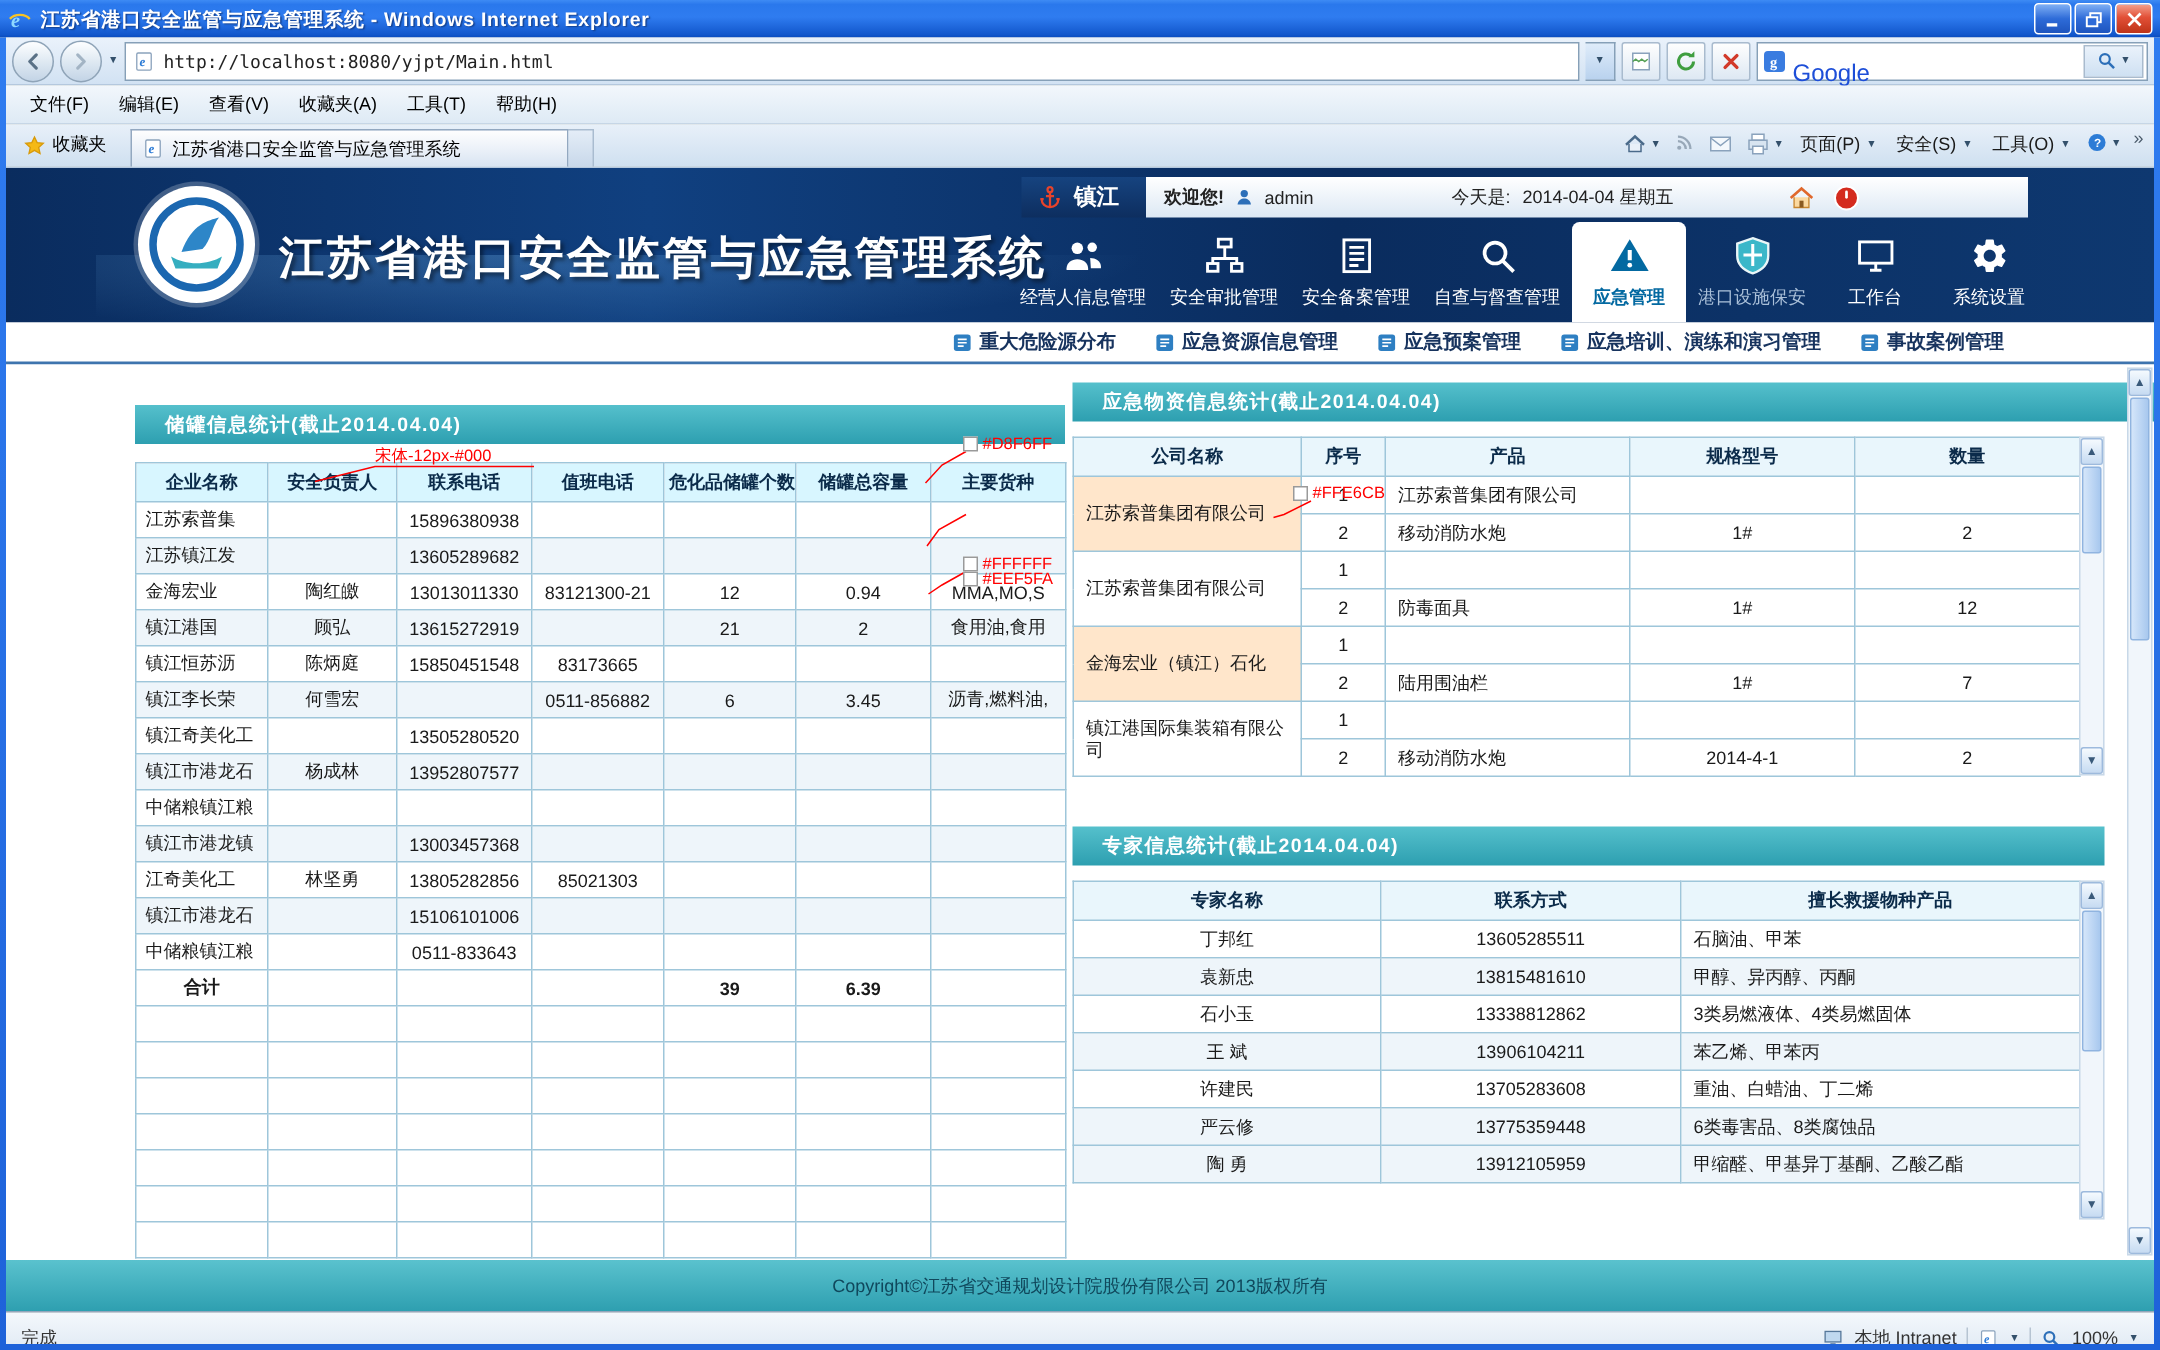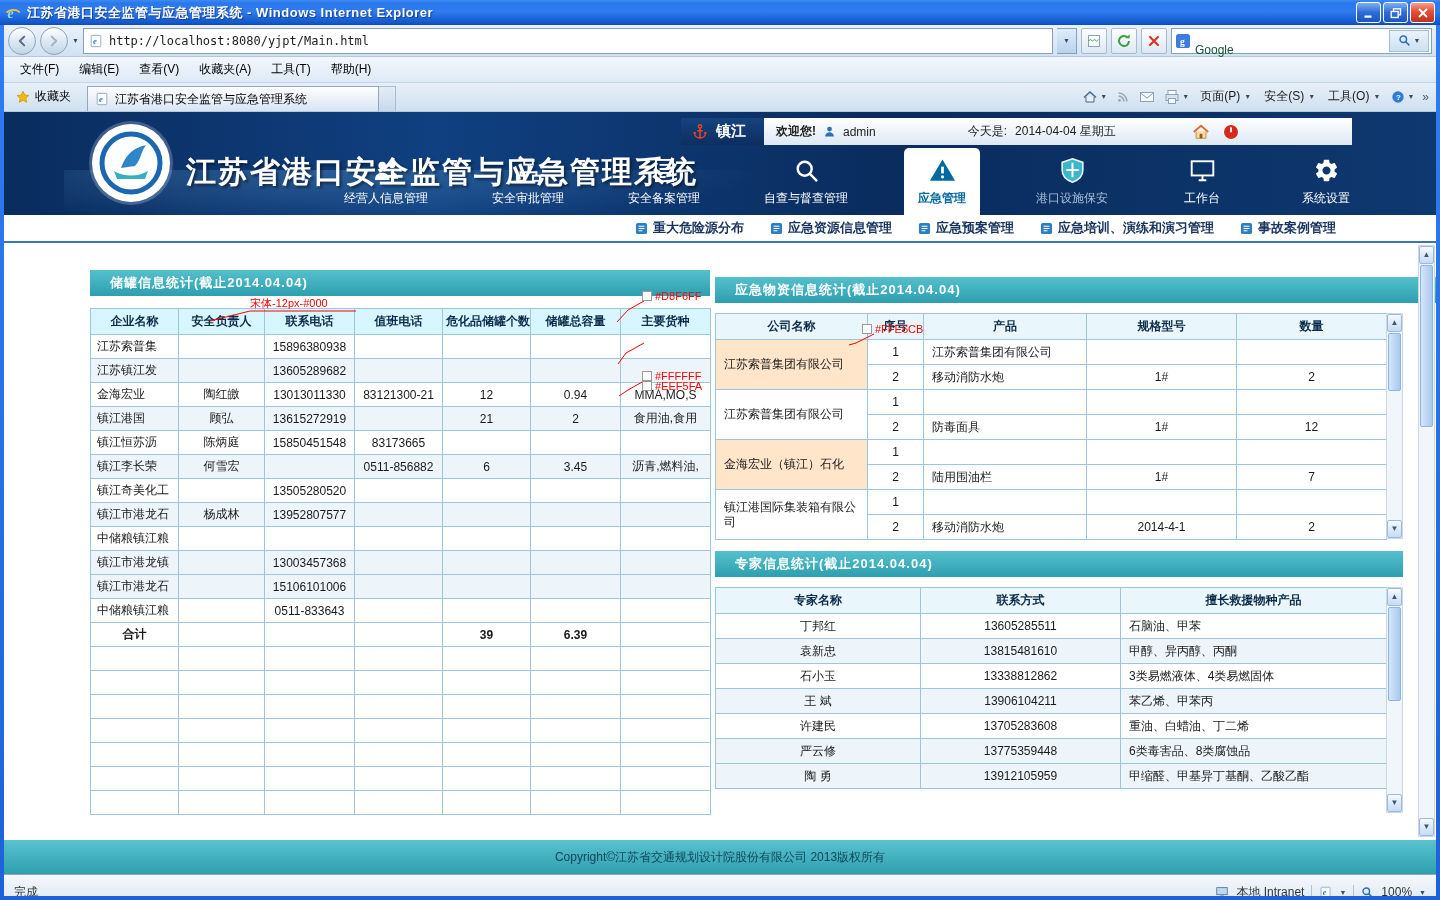--- a/index.html
+++ b/index.html
@@ -32,38 +32,38 @@
     display:flex;align-items:center;padding:0 4px;gap:4px;}
   .nav-circle{width:26px;height:26px;border-radius:50%;border:1px solid #8FA4B8;flex:0 0 auto;
     background:linear-gradient(#FDFEFF,#DCE7F1 55%,#C3D4E6);display:flex;align-items:center;justify-content:center;}
   .addr-field{flex:1;height:24px;background:#fff;border:1px solid #86A0B8;display:flex;align-items:center;padding:0 5px;gap:6px;min-width:0;}
   .addr-url{font-family:"DejaVu Sans Mono",monospace;font-size:12px;color:#222;white-space:nowrap;overflow:hidden;}
   .addr-dd{width:19px;height:24px;border:1px solid #86A0B8;border-left:none;background:linear-gradient(#DFECFA,#B9D2EE);
     display:flex;align-items:center;justify-content:center;flex:0 0 auto;}
   .addr-btn{width:24px;height:24px;border:1px solid #A9BBCE;border-radius:2px;flex:0 0 auto;
     background:linear-gradient(#FEFEFE,#DDE8F3);display:flex;align-items:center;justify-content:center;}
   .searchbox{width:253px;height:24px;background:#fff;border:1px solid #86A0B8;display:flex;align-items:center;padding:0 2px 0 4px;gap:5px;flex:0 0 auto;}
-  .search-text{flex:1;color:#14532d;font-size:12px;margin-top:19px;}
+  .search-text{flex:1;color:#1d4ed8;font-size:16px;margin-top:19px;}
   .search-go{width:38px;height:20px;background:linear-gradient(#EAF2FB,#CEE0F2);border:1px solid #A9BBCE;
     display:flex;align-items:center;justify-content:center;gap:3px;}
 
   .menubar{position:absolute;left:4px;right:4px;top:57px;height:26px;box-sizing:border-box;
     background:linear-gradient(#F2F7FC,#DEEAF5);border-bottom:1px solid #C6D6E6;
     display:flex;align-items:center;padding-left:6px;}
   .menu-item{font-size:12px;color:#000;padding:4px 10px;cursor:default;}
 
   .tabsbar{position:absolute;left:4px;right:4px;top:83px;height:29px;box-sizing:border-box;
     background:linear-gradient(#E8F0F9,#CFE0F0);border-bottom:1px solid #B4C8DE;
     display:flex;align-items:flex-end;padding:0 4px 0 4px;}
   .fav-btn{display:flex;align-items:center;gap:5px;padding:4px 8px 6px;font-size:12px;}
   .tab{width:292px;height:25px;display:flex;align-items:center;gap:6px;padding:0 7px;box-sizing:border-box;
     background:linear-gradient(#FEFEFE,#EAF0F8 55%,#D8E4F2);border:1px solid #93A8C0;border-bottom:none;
     font-size:12px;margin-left:8px;white-space:nowrap;overflow:hidden;}
   .tab-stub{width:17px;height:25px;background:linear-gradient(#E4EDF7,#C8D8EA);border:1px solid #A9BCD0;border-left:none;border-bottom:none;box-sizing:border-box;}
-  .cmdbar{margin-left:auto;display:flex;align-items:center;gap:1px;padding-bottom:3px;margin-top:18px;}
+  .cmdbar{margin-left:auto;display:flex;align-items:flex-start;gap:1px;padding-bottom:3px;margin-top:18px;}
   .cmd-icon-btn{display:flex;align-items:center;padding:3px 4px;gap:2px;}
   .cmd-text-btn{display:flex;align-items:center;font-size:12px;padding:3px 6px;gap:4px;color:#1a1a1a;white-space:nowrap;}
   .chev{font-size:12px;color:#4A5A6A;padding:0 3px;}
 
   
   .page{position:absolute;left:4px;right:4px;top:112px;height:762px;background:#fff;overflow:hidden;}
 
   .pg-header{position:absolute;left:0;top:0;width:100%;height:103px;overflow:hidden;
     background:linear-gradient(90deg,#0A2C5E 0%,#104080 30%,#0A2C5E 62%,#0E3870 100%);}
   .pg-header::after{content:"";position:absolute;left:60px;top:58px;width:760px;height:60px;
@@ -73,21 +73,21 @@
   .sys-title{position:absolute;left:182px;top:40px;color:#fff;font-size:30px;font-weight:bold;letter-spacing:2px;
     text-shadow:2px 2px 3px rgba(0,0,0,.5);z-index:2;white-space:nowrap;}
   .hdr-strip{position:absolute;left:677px;right:84px;top:6px;height:27px;display:flex;align-items:stretch;font-size:12px;z-index:3;}
   .port-seg{display:flex;align-items:center;gap:7px;background:linear-gradient(#16437F,#0D2E5F);
     padding:0 18px 0 10px;color:#fff;font-weight:bold;font-size:15px;}
   .strip-seg{flex:1;display:flex;align-items:center;background:lin;background:linear-gradient(#FFFFFF,#DCE8F4);
     padding:0 112px 0 12px;gap:7px;color:#222;}
   .welcome{font-weight:bold;}
   .date-group{margin-left:85px;display:inline-flex;gap:8px;}
   .strip-icons{margin-left:auto;display:inline-flex;gap:12px;align-items:center;}
-  .main-nav{position:absolute;right:72px;bottom:0;display:flex;align-items:flex-end;z-index:3;gap:48px;}
+  .main-nav{position:absolute;right:72px;bottom:0;display:flex;align-items:flex-end;z-index:3;}
   .nav-item{display:flex;flex-direction:column;align-items:center;justify-content:flex-end;gap:6px;
     padding:9px 8px 8px;color:#fff;min-width:76px;cursor:pointer;box-sizing:border-box;}
   .nav-label{font-size:12px;white-space:nowrap;}
   .nav-item.active{background:#fff;border-radius:5px 5px 0 0;color:#0369a1;}
   .nav-item.active .nav-label{font-weight:bold;}
   .nav-item.muted{color:#A9BFD8;}
 
   .subnav{position:absolute;left:0;top:103px;width:100%;height:28px;box-sizing:border-box;background:#fff;
     border-bottom:2px solid #3E74AE;display:flex;align-items:center;justify-content:flex-end;gap:26px;padding-right:100px;}
   .subnav-item{display:flex;align-items:center;gap:5px;font-size:13px;font-weight:bold;color:#17335E;cursor:pointer;white-space:nowrap;}
@@ -102,21 +102,21 @@
   th{font-weight:bold;color:#0B2B4A;height:26px;text-align:center;}
   td{text-align:center;color:#1a1a1a;height:24px;background:#fff;}
 
   .tank-panel{position:absolute;left:86px;top:27px;width:620px;}
   .tank-table{width:620px;margin-top:12px;}
   .tank-table th{background:#D8F6FF;}
   .tank-table td.first{text-align:left;padding-left:6px;}
   .tank-table tr.alt td{background:#EEF5FA;}
   .tank-table tr.total td{font-weight:bold;background:#fff;}
 
-  .materials-panel{position:absolute;left:711px;top:34px;width:724px;}
+  .materials-panel{position:absolute;left:711px;top:12px;width:724px;}
   .mat-wrap,.exp-wrap{position:relative;margin-top:10px;height:226px;width:688px;}
   .mat-table,.exp-table{width:671px;}
   .mat-table th,.exp-table th{background:#E9F6FC;}
   .mat-table td{height:25px;}
   .mat-table td.company{text-align:left;padding-left:8px;white-space:normal;line-height:1.2;}
   .mat-table td.company.hl{background:#FFE6CB;}
   .mat-table td.product{text-align:left;padding-left:8px;}
 
   .experts-panel{position:absolute;left:711px;top:308px;width:688px;}
   .exp-table td{height:25px;}
@@ -632,20 +632,29 @@
               </tr>
               <tr class="alt">
                 <td class="first">镇江市港龙镇</td>
                 <td></td>
                 <td>13003457368</td>
                 <td></td>
                 <td></td>
                 <td></td>
                 <td></td>
               </tr>
+              <tr>
+                <td class="first">江奇美化工</td>
+                <td>林坚勇</td>
+                <td>13805282856</td>
+                <td>85021303</td>
+                <td></td>
+                <td></td>
+                <td></td>
+              </tr>
               <tr class="alt">
                 <td class="first">镇江市港龙石</td>
                 <td></td>
                 <td>15106101006</td>
                 <td></td>
                 <td></td>
                 <td></td>
                 <td></td>
               </tr>
               <tr>

